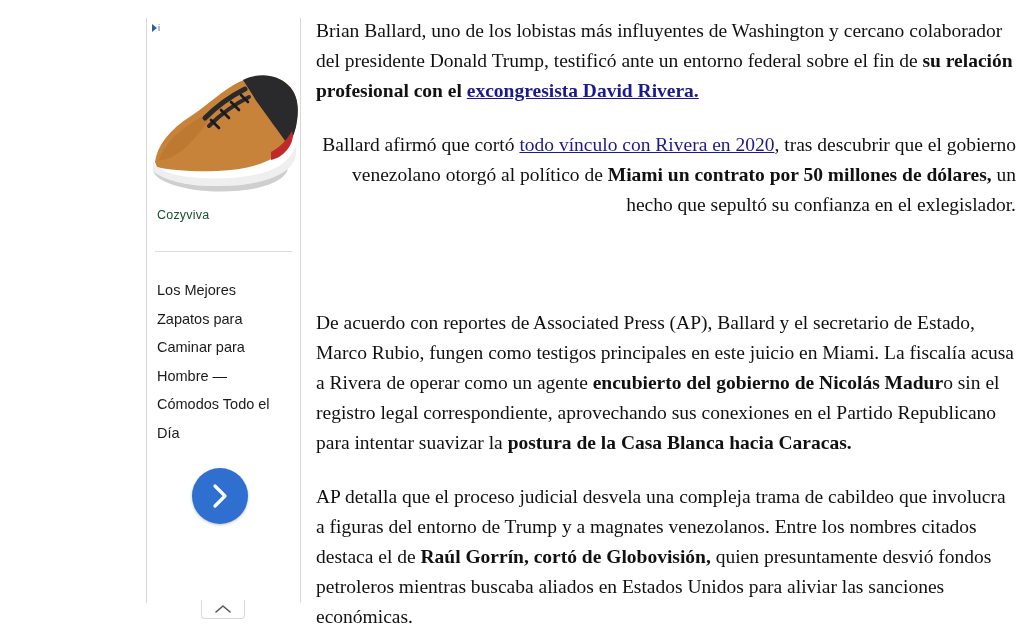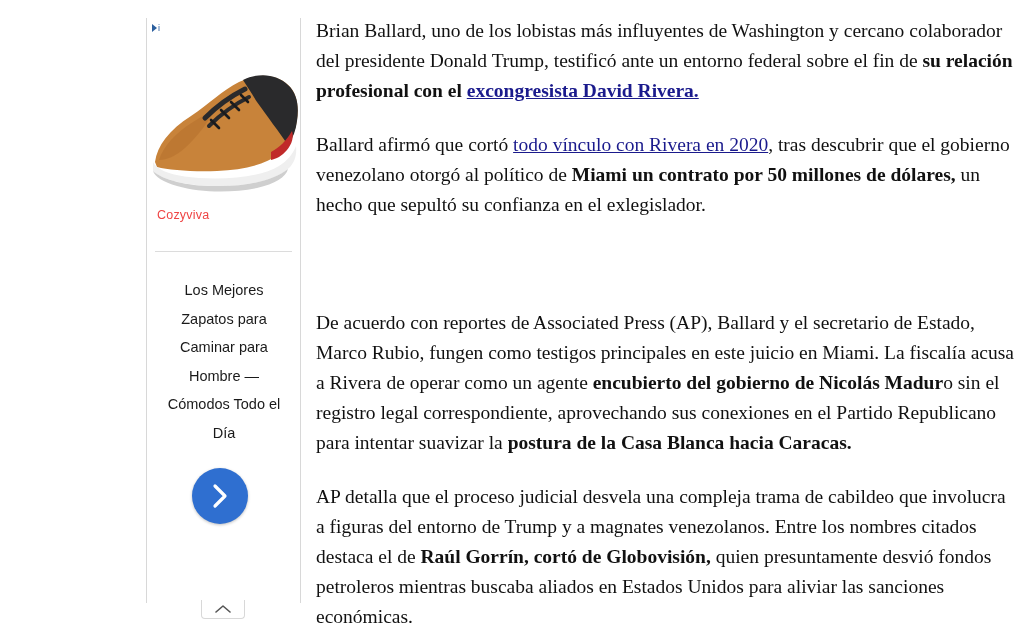--- a/index.html
+++ b/index.html
@@ -68,21 +68,21 @@
     overflow: hidden;
   }
   .shoe-wrap svg { display: block; }
 
   .ad-brand {
     position: absolute;
     left: 10px;
     top: 190px;
     font-family: "Liberation Sans", sans-serif;
     font-size: 12.5px;
-    color: #ef4444;
+    color: #14532d;
     letter-spacing: 0.2px;
   }
 
   .ad-divider {
     position: absolute;
     left: 8px;
     top: 233px;
     width: 137px;
     height: 1px;
     background: #dcdcdc;
@@ -90,21 +90,20 @@
 
   .ad-headline {
     position: absolute;
     left: 10px;
     top: 258px;
     width: 134px;
     font-family: "Liberation Sans", sans-serif;
     font-size: 14.5px;
     line-height: 28.5px;
     color: #1a1a1a;
-    text-align: center;
   }
 
   .ad-cta {
     position: absolute;
     left: 45px;
     top: 450px;
     width: 56px;
     height: 56px;
     border-radius: 50%;
     background: #2f6fd0;
@@ -144,21 +143,21 @@
     width: 700px;
   }
   .article p {
     margin: 0 0 24px 0;
     font-family: "Liberation Serif", serif;
     font-size: 19.5px;
     line-height: 30px;
     color: #111111;
     text-align: left;
   }
-  .article p.gap-large { margin-bottom: 88px; }
+  .article p.gap-large { margin-bottom: 88px; text-align: right; }
   .article b { font-weight: bold; }
   .article a {
     color: #1a1a8c;
     text-decoration: underline;
     cursor: pointer;
   }
   .article a.bold { font-weight: bold; }
 </style>
 </head>
 <body>

